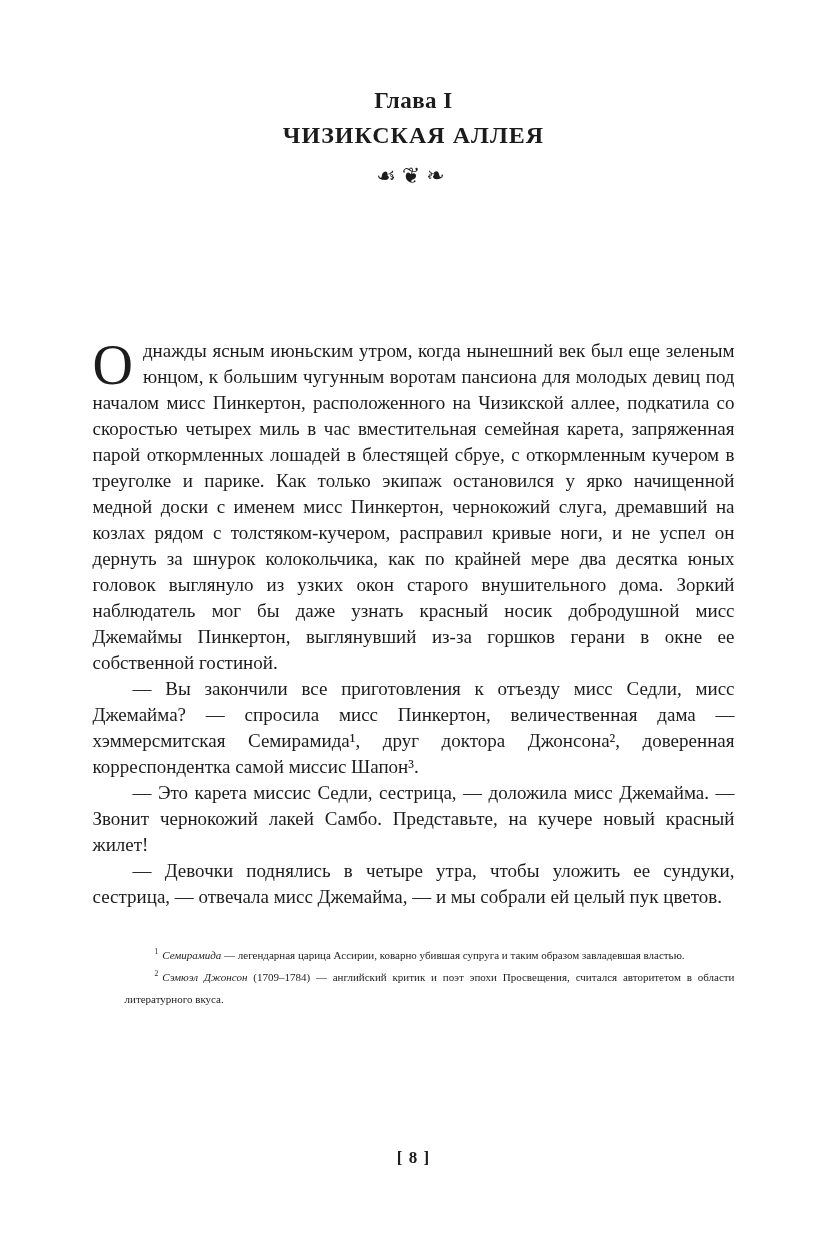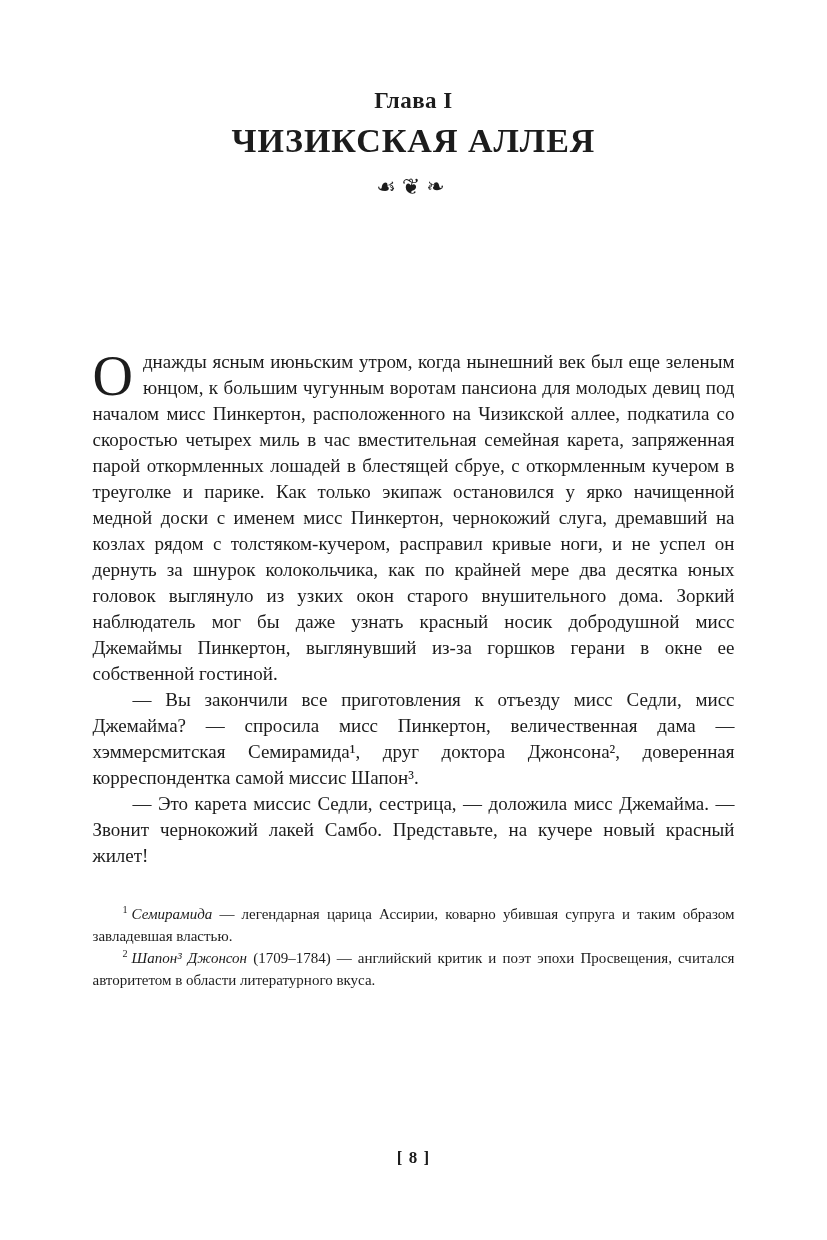--- a/index.html
+++ b/index.html
@@ -24,21 +24,21 @@
   .chapter-label {
     margin-top: 88px;
     text-align: center;
     font-size: 23px;
     font-weight: bold;
     letter-spacing: 0.5px;
   }
   .chapter-title {
     margin-top: 8px;
     text-align: center;
-    font-size: 34px;
+    font-size: 24px;
     font-weight: bold;
     letter-spacing: 1px;
   }
   .ornament {
     margin-top: 14px;
     text-align: center;
     font-size: 22px;
     letter-spacing: 6px;
     font-family: "DejaVu Sans", sans-serif;
     color: #1c1c1c;
@@ -62,23 +62,24 @@
     font-size: 56px;
     line-height: 46px;
     padding: 4px 10px 0 0;
     font-weight: normal;
   }
   .dialogue {
     text-indent: 40px;
   }
   .footnotes {
     margin-top: 34px;
-    font-size: 15px;
+    font-size: 11px;
     line-height: 22px;
     text-align: justify;
+    margin-left: 32px;
   }
   .footnotes p {
     margin: 0;
     text-indent: 30px;
   }
   .footnotes sup {
     font-size: 0.68em;
     line-height: 0;
     margin-right: 4px;
   }
@@ -103,23 +104,24 @@
   <div class="content">
 
     <div class="chapter-label">Глава I</div>
     <div class="chapter-title">ЧИЗИКСКАЯ АЛЛЕЯ</div>
     <div class="ornament">☙❦❧</div>
 
     <div class="body-text">
       <p class="opening"><span class="drop-cap">О</span><span>днажды ясным июньским утром, когда нынешний век был еще зеленым юнцом, к большим чугунным воротам пансиона для молодых девиц под началом мисс Пинкертон, расположенного на Чизикской аллее, подкатила со скоростью четырех миль в час вместительная семейная карета, запряженная парой откормленных лошадей в блестящей сбруе, с откормленным кучером в треуголке и парике. Как только экипаж остановился у ярко начищенной медной доски с именем мисс Пинкертон, чернокожий слуга, дремавший на козлах рядом с толстяком-кучером, расправил кривые ноги, и не успел он дернуть за шнурок колокольчика, как по крайней мере два десятка юных головок выглянуло из узких окон старого внушительного дома. Зоркий наблюдатель мог бы даже узнать красный носик добродушной мисс Джемаймы Пинкертон, выглянувший из-за горшков герани в окне ее собственной гостиной.</span></p>
       <p class="dialogue">— Вы закончили все приготовления к отъезду мисс Седли, мисс Джемайма? — спросила мисс Пинкертон, величественная дама — хэммерсмитская Семирамида¹, друг доктора Джонсона², доверенная корреспондентка самой миссис Шапон³.</p>
       <p class="dialogue">— Это карета миссис Седли, сестрица, — доложила мисс Джемайма. — Звонит чернокожий лакей Самбо. Представьте, на кучере новый красный жилет!</p>
+      <p class="dialogue">— Девочки поднялись в четыре утра, чтобы уложить ее сундуки, сестрица, — отвечала мисс Джемайма, — и мы собрали ей целый пук цветов.</p>
     </div>
 
     <div class="footnotes">
       <p><sup>1</sup><span class="term">Семирамида</span><span> — легендарная царица Ассирии, коварно убившая супруга и таким образом завладевшая властью.</span></p>
-      <p><sup>2</sup><span class="term">Шапон³ Джонсон</span><span> (1709–1784) — английский критик и поэт эпохи Просвещения, считался авторитетом в области литературного вкуса.</span></p>
+      <p><sup>2</sup><span class="term">Сэмюэл Джонсон</span><span> (1709–1784) — английский критик и поэт эпохи Просвещения, считался авторитетом в области литературного вкуса.</span></p>
     </div>
 
   </div>
 
   <div class="page-number">[ 8 ]</div>
 </div>
 
 </body></html>

